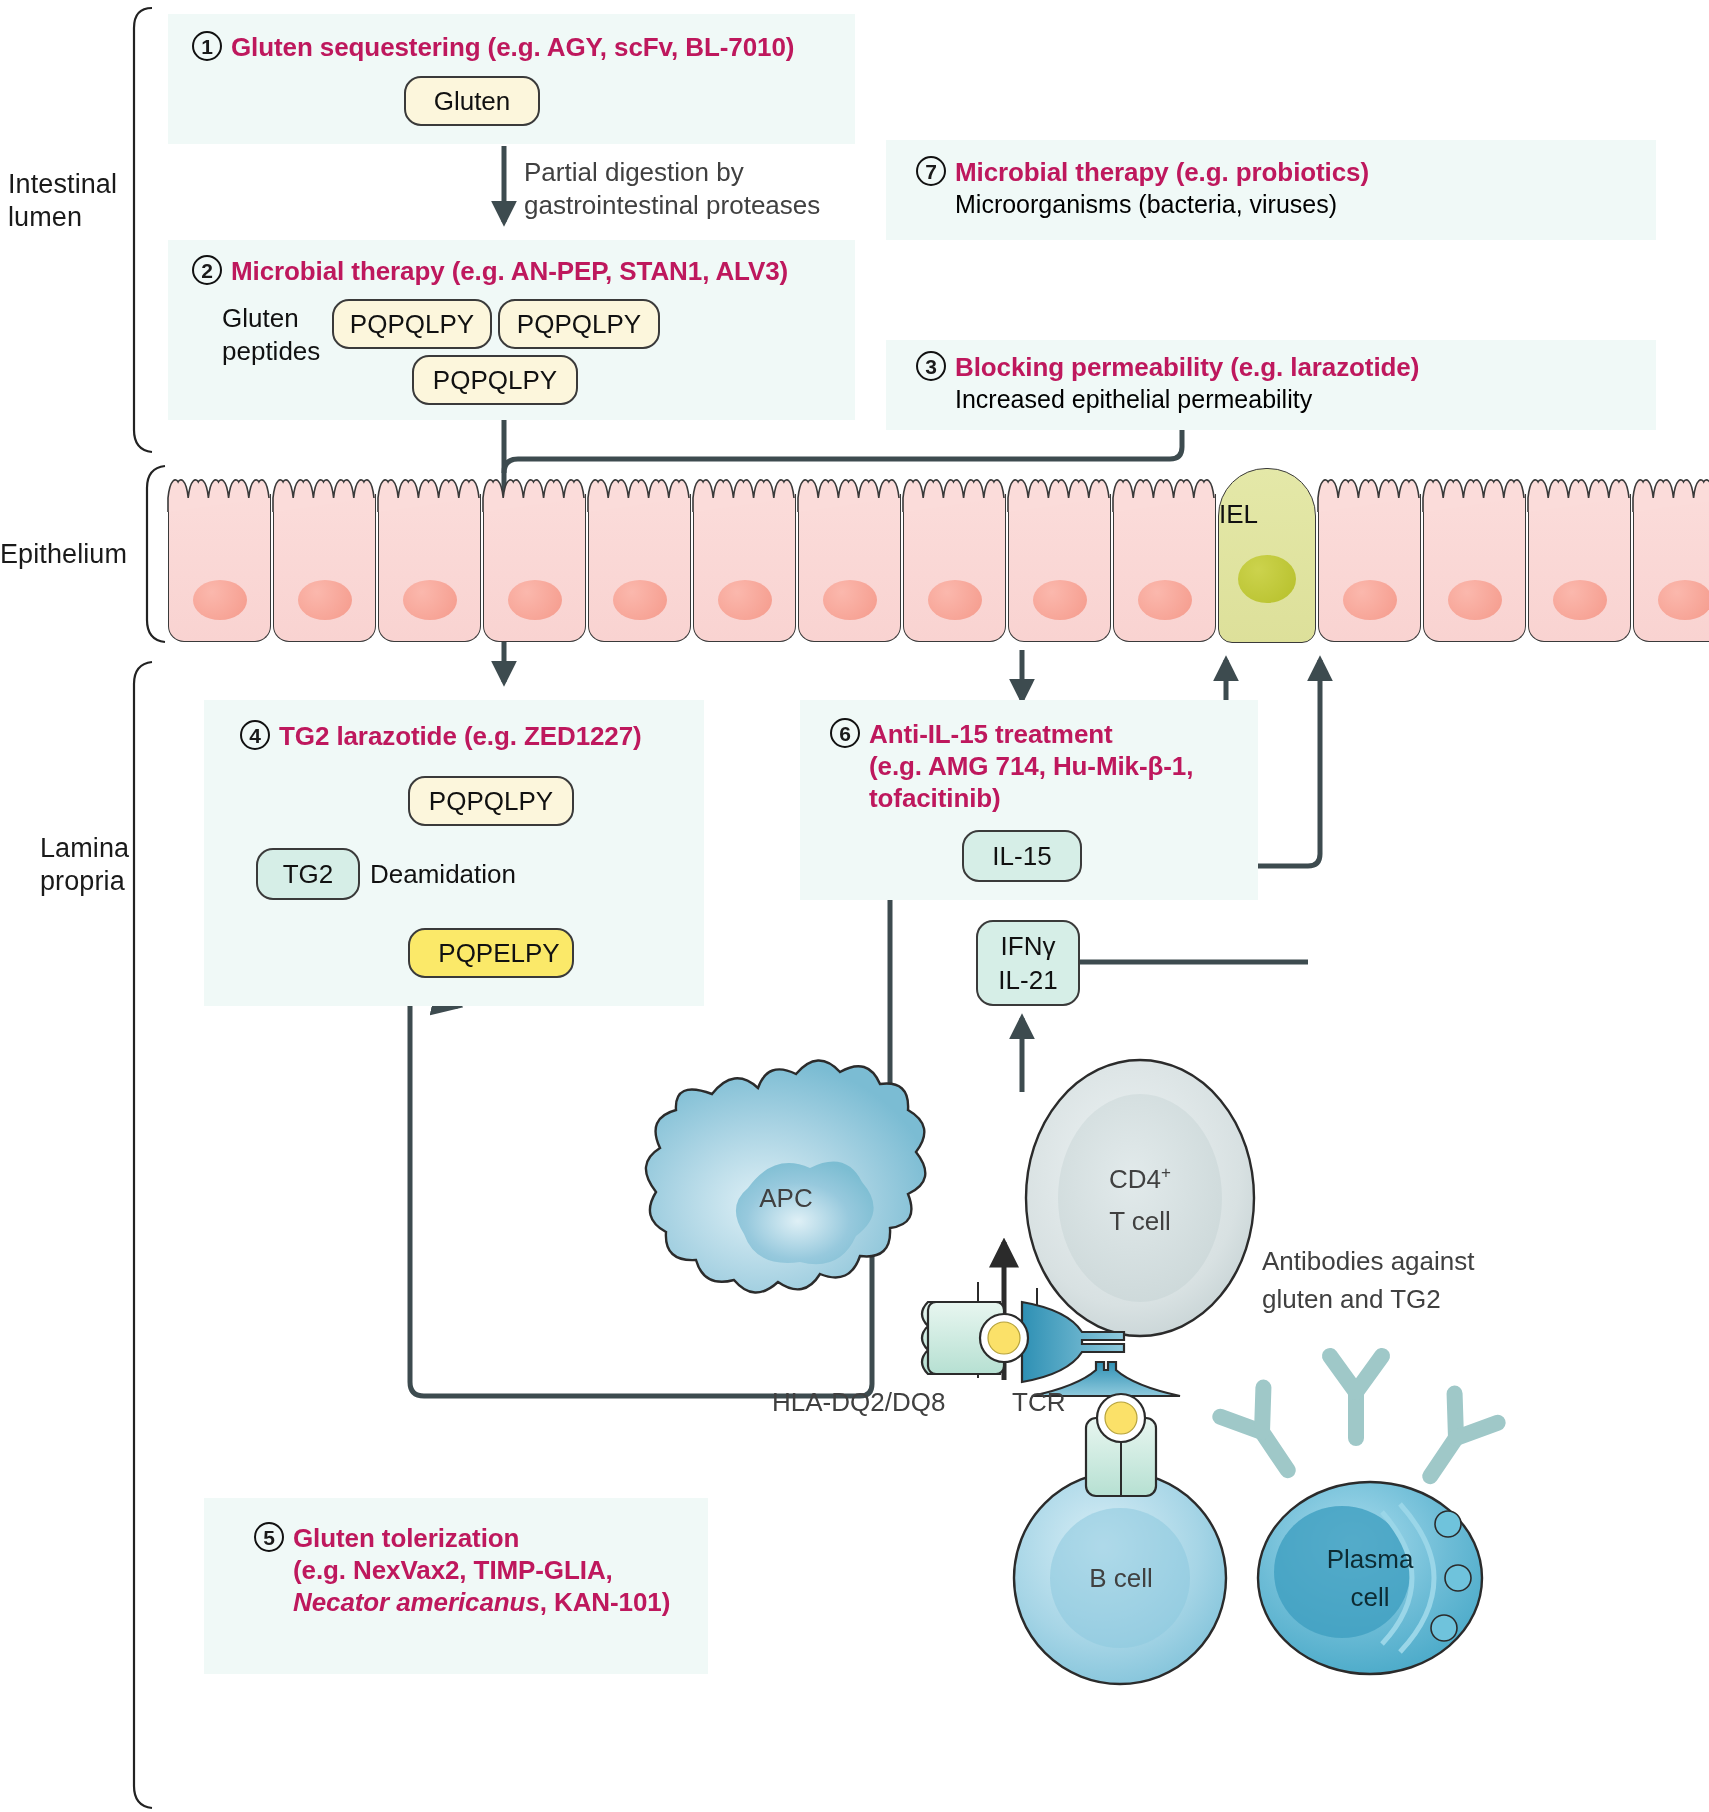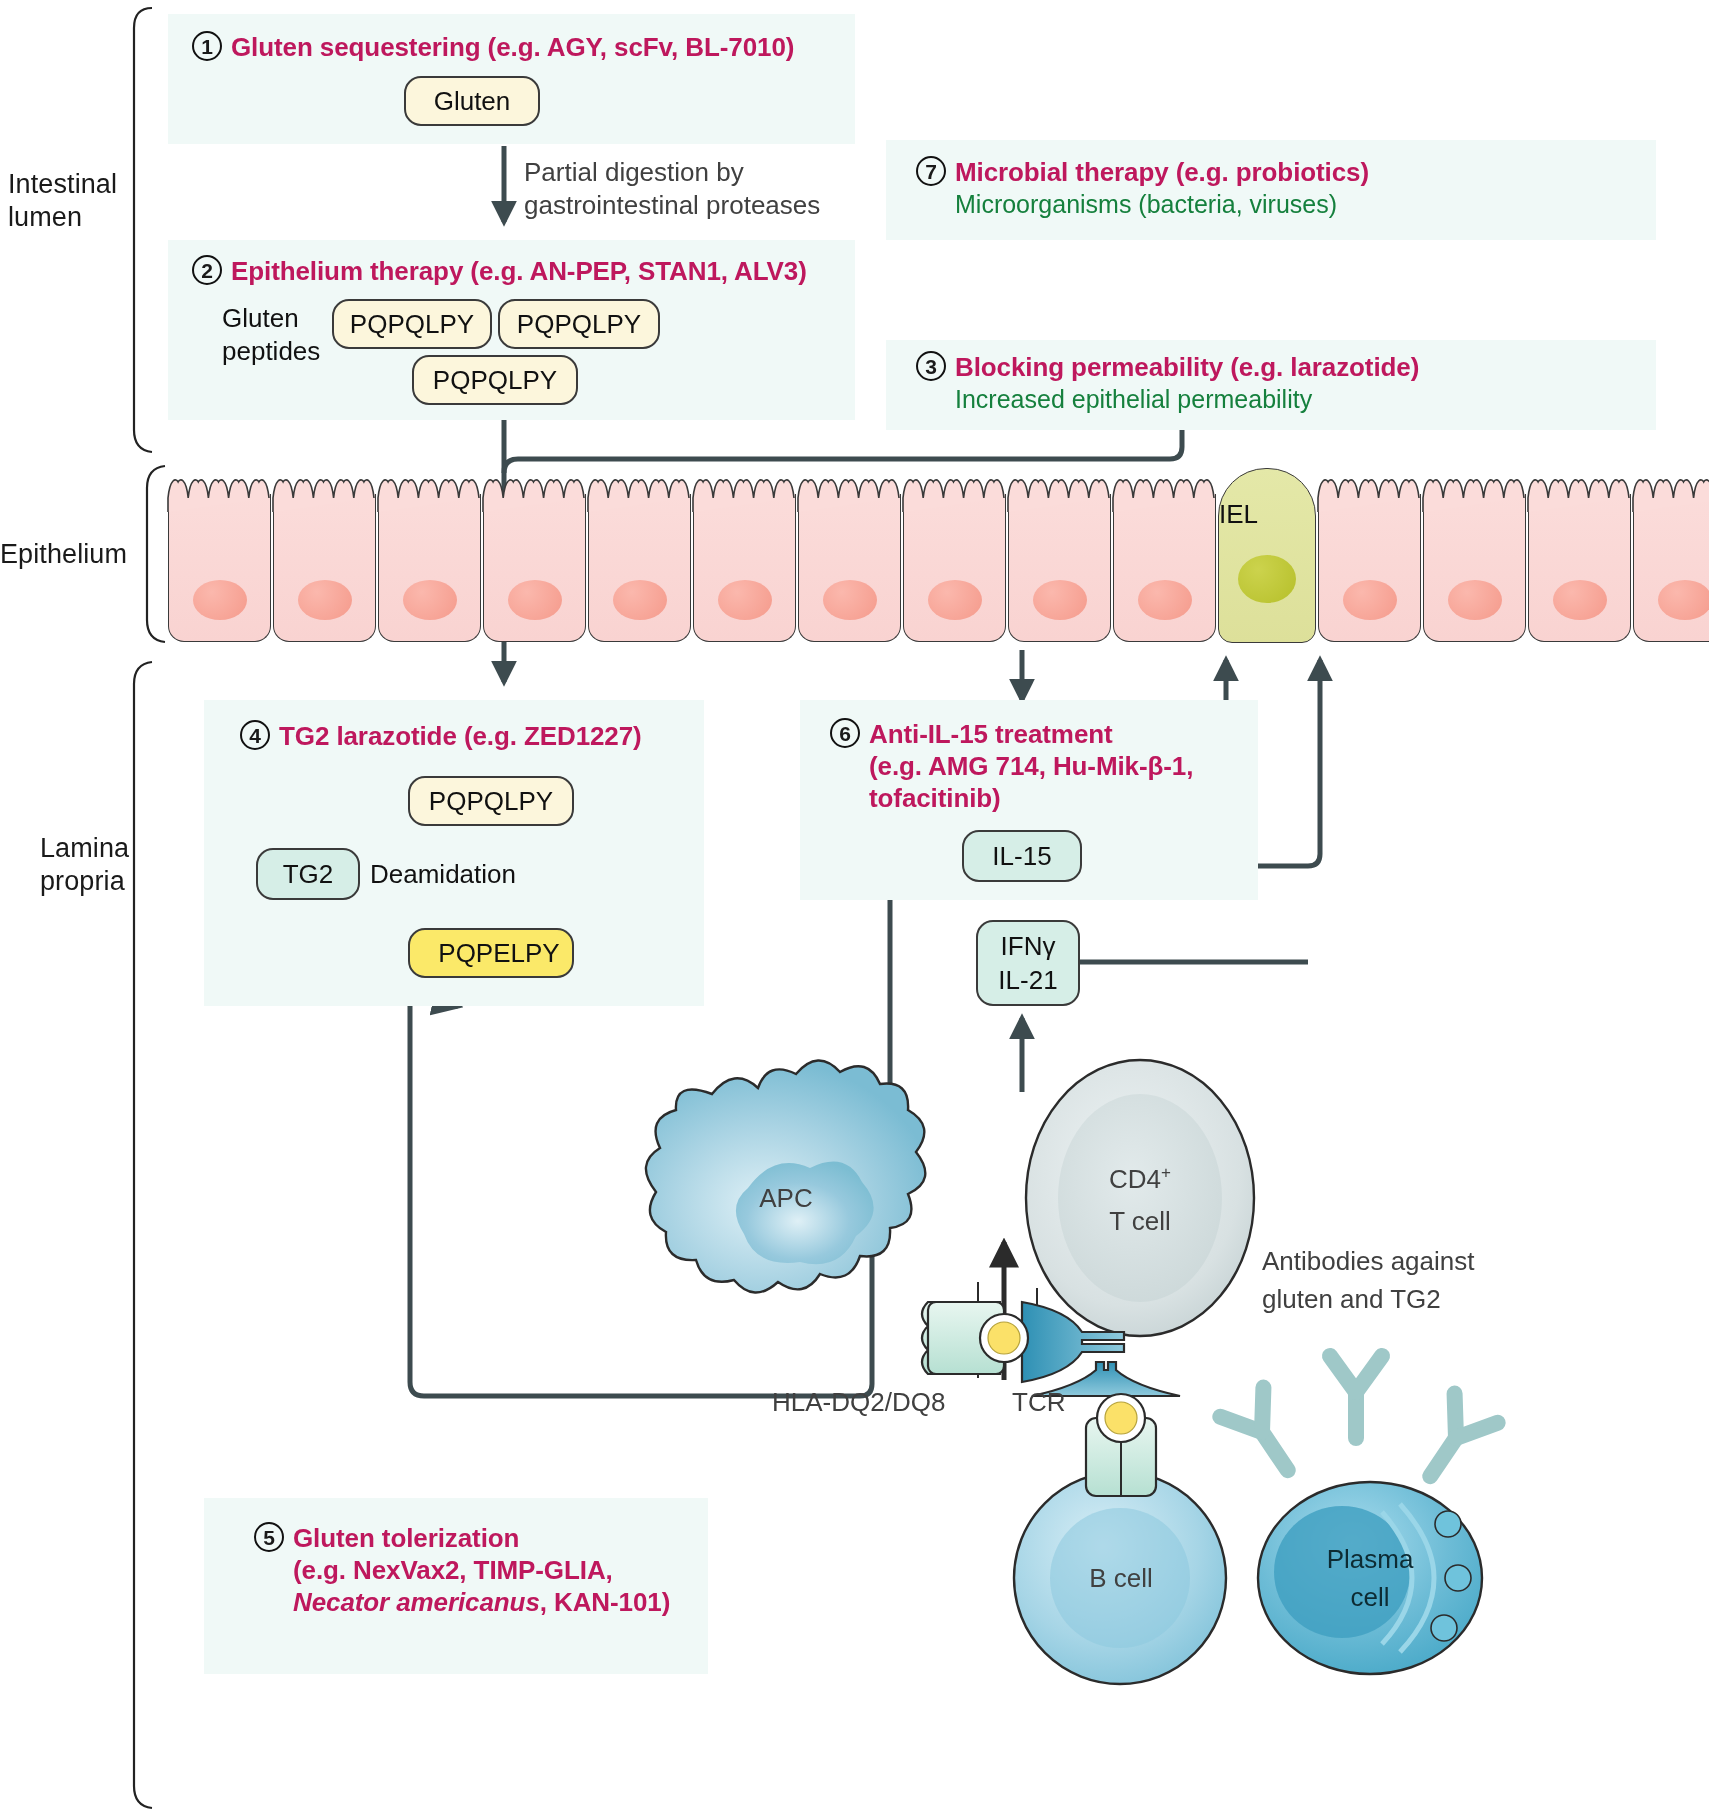--- a/index.html
+++ b/index.html
@@ -15,21 +15,21 @@
 
   
   .tbox{
     position:absolute; background:#f0f9f7; box-sizing:border-box;
   }
   .tbox-title{
     font-size:26px; font-weight:bold; line-height:32px; color:#be185d;
     letter-spacing:-.1px;
   }
   .tbox-sub{
-    font-size:25px; font-weight:normal; line-height:32px; color:#15803d;
+    font-size:25px; font-weight:normal; line-height:32px; color:#000000;
   }
   .numcircle{
     display:inline-flex; align-items:center; justify-content:center;
     width:30px;height:30px;border:2px solid #111;border-radius:50%;
     font-size:21px;font-weight:bold;line-height:1;margin-right:9px;
     vertical-align:-4px; box-sizing:border-box;
   }
   .row-title{display:flex;align-items:flex-start;}
   .ital{font-style:italic;}
 
@@ -266,21 +266,21 @@
   </div>
 
   <div class="anno" style="left:524px;top:156px;width:340px;">
     <div>Partial digestion by</div>
     <div>gastrointestinal proteases</div>
   </div>
 
   <div class="tbox" style="left:168px;top:240px;width:687px;height:180px;">
     <div class="row-title" style="margin:15px 0 0 24px;">
       <span class="numcircle">2</span>
-      <span class="tbox-title">Epithelium therapy (e.g. AN-PEP, STAN1, ALV3)</span>
+      <span class="tbox-title">Microbial therapy (e.g. AN-PEP, STAN1, ALV3)</span>
     </div>
   </div>
   <div class="plain-label" style="left:222px;top:302px;width:110px;text-align:left;">
     <div>Gluten</div>
     <div>peptides</div>
   </div>
   <div class="pill pale" style="left:332px;top:299px;width:160px;height:50px;">
     <span>PQPQLPY</span>
   </div>
   <div class="pill pale" style="left:498px;top:299px;width:162px;height:50px;">

